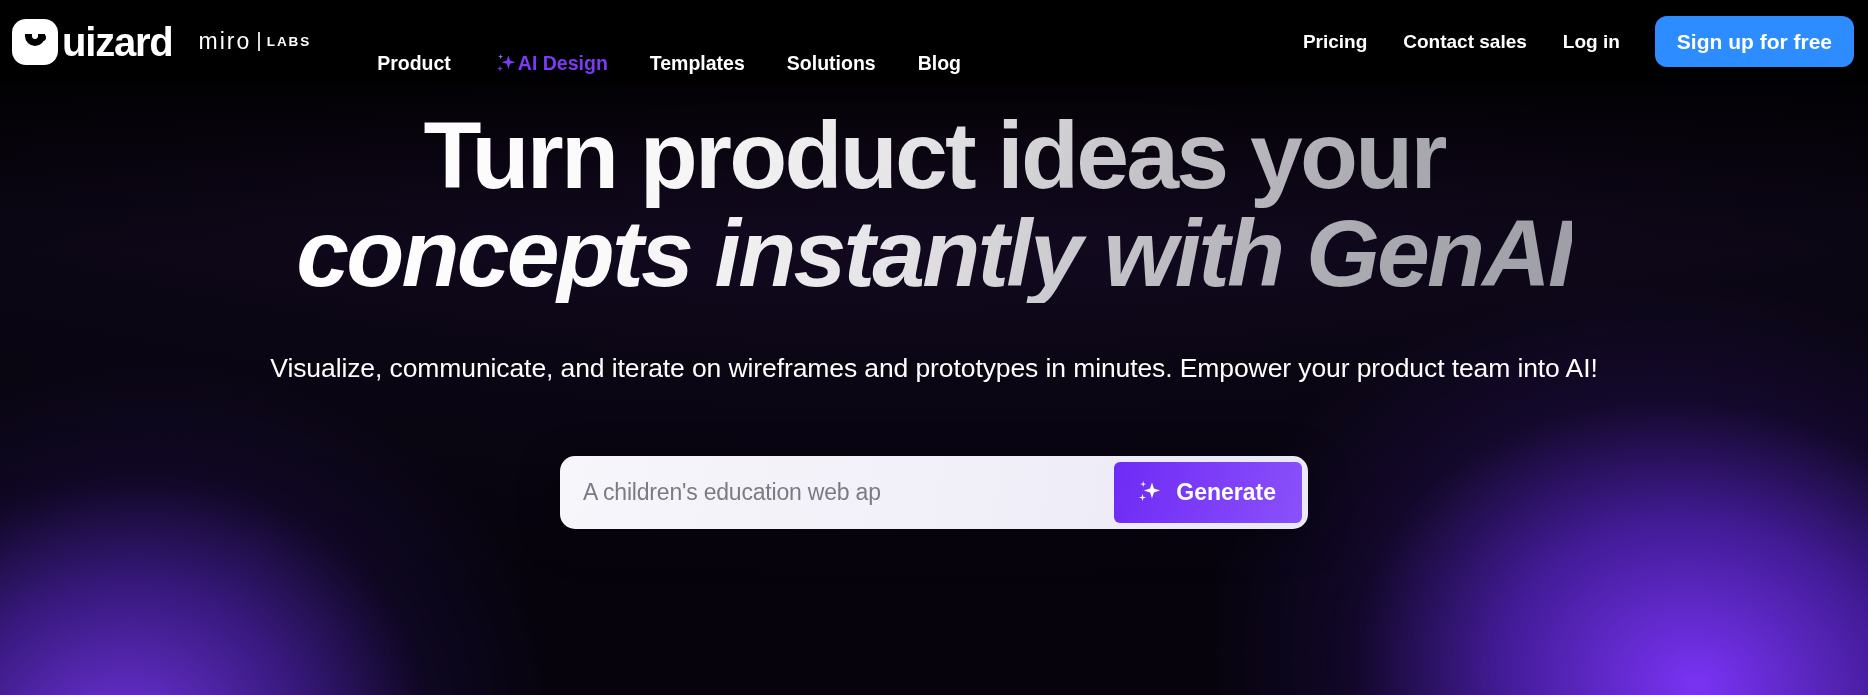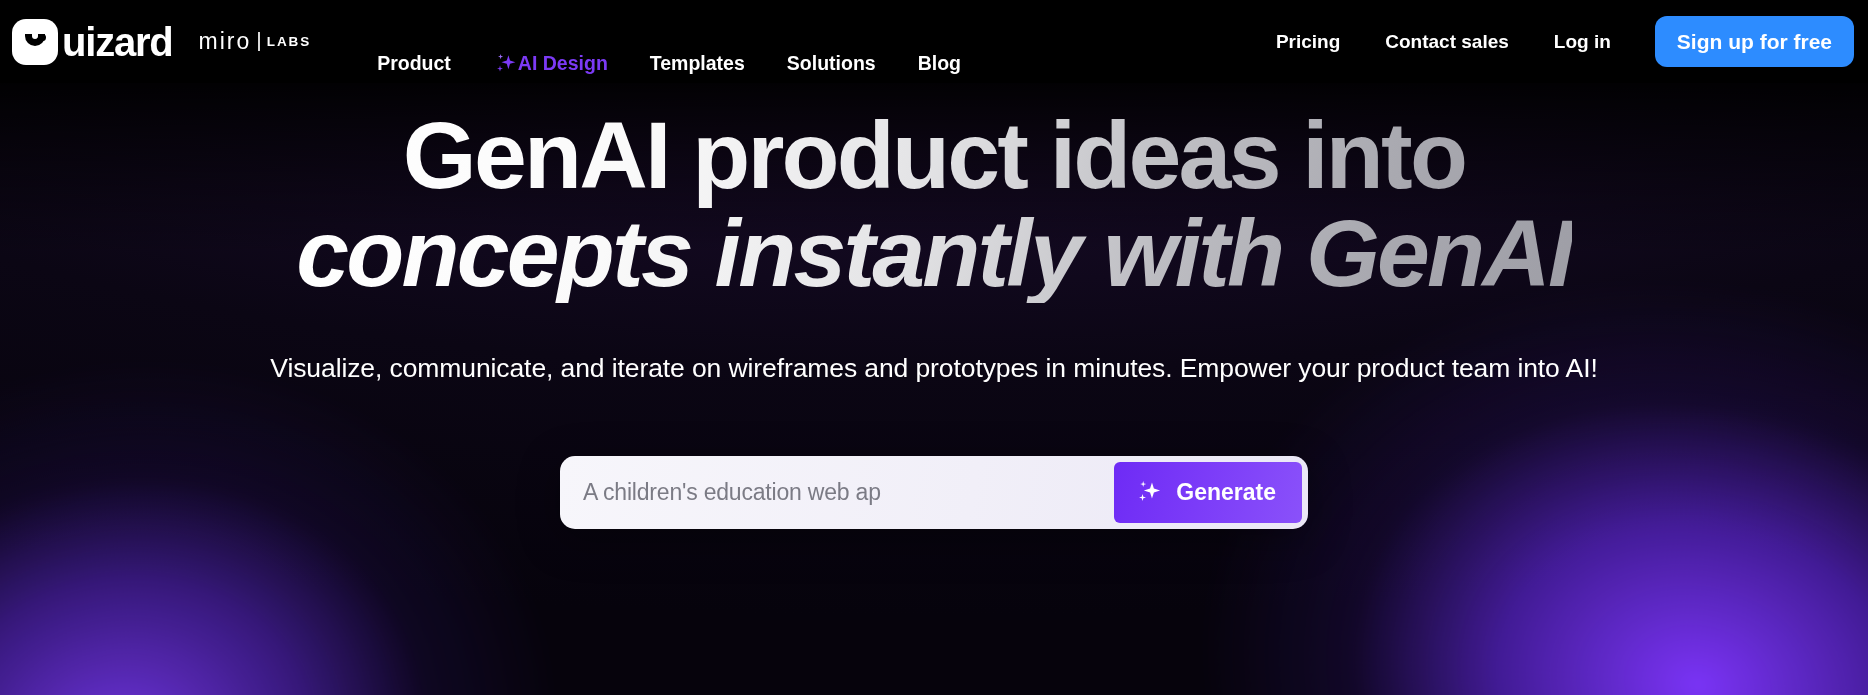--- a/index.html
+++ b/index.html
@@ -126,21 +126,21 @@
     display: flex;
     align-items: center;
     padding-left: 22px;
   }
   .sparkle-nav { width: 24px; height: 24px; flex: 0 0 auto; display: block; }
 
   .nav-right {
     margin-left: auto;
     display: flex;
     align-items: center;
-    gap: 9px;
+    gap: 0;
   }
   .nav-right .nav-link { padding: 0 18px; font-weight: 600; font-size: 19px; }
   .signup-btn {
     margin-left: 17px;
     background: #2D8CFF;
     color: #ffffff;
     font-size: 21px;
     font-weight: 700;
     border: none;
     border-radius: 12px;
@@ -316,21 +316,21 @@
   </header>
 
   <section class="hero">
     <div class="glow-topfade"></div>
     <div class="glow-bl"></div>
     <div class="glow-br"></div>
 
     <div class="hero-inner">
 
       <h1 class="headline">
-        <span class="l1">GenAI product ideas into</span>
+        <span class="l1">Turn product ideas your</span>
         <span class="l2">concepts instantly with GenAI</span>
       </h1>
 
       <p class="subhead">
         <span>Visualize, communicate, and iterate on wireframes and prototypes in minutes. Empower your</span>
         <span>product team into AI!</span>
       </p>
 
       <div class="prompt-wrap">
         <input class="prompt-input" type="text" placeholder="A children's education web ap" style="">

